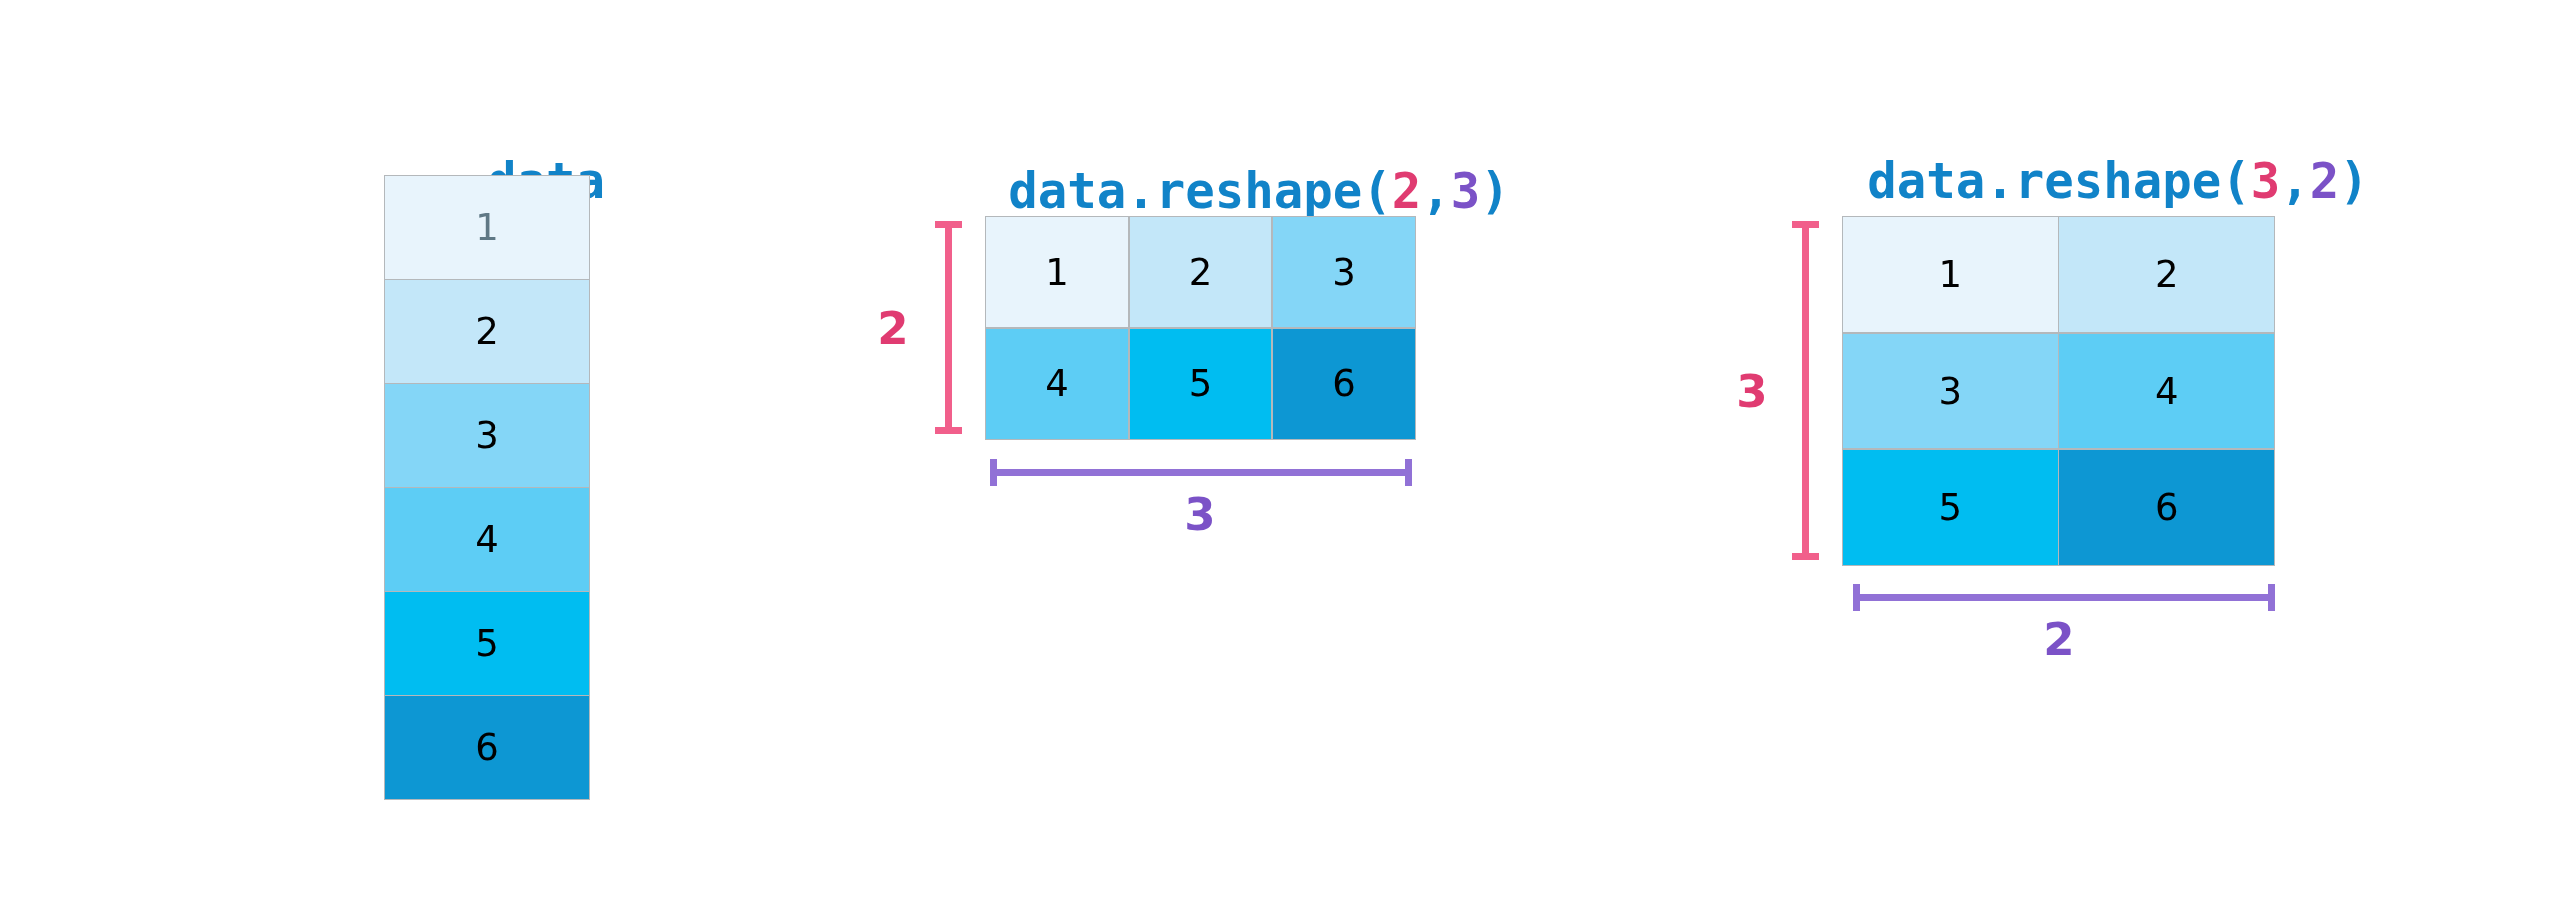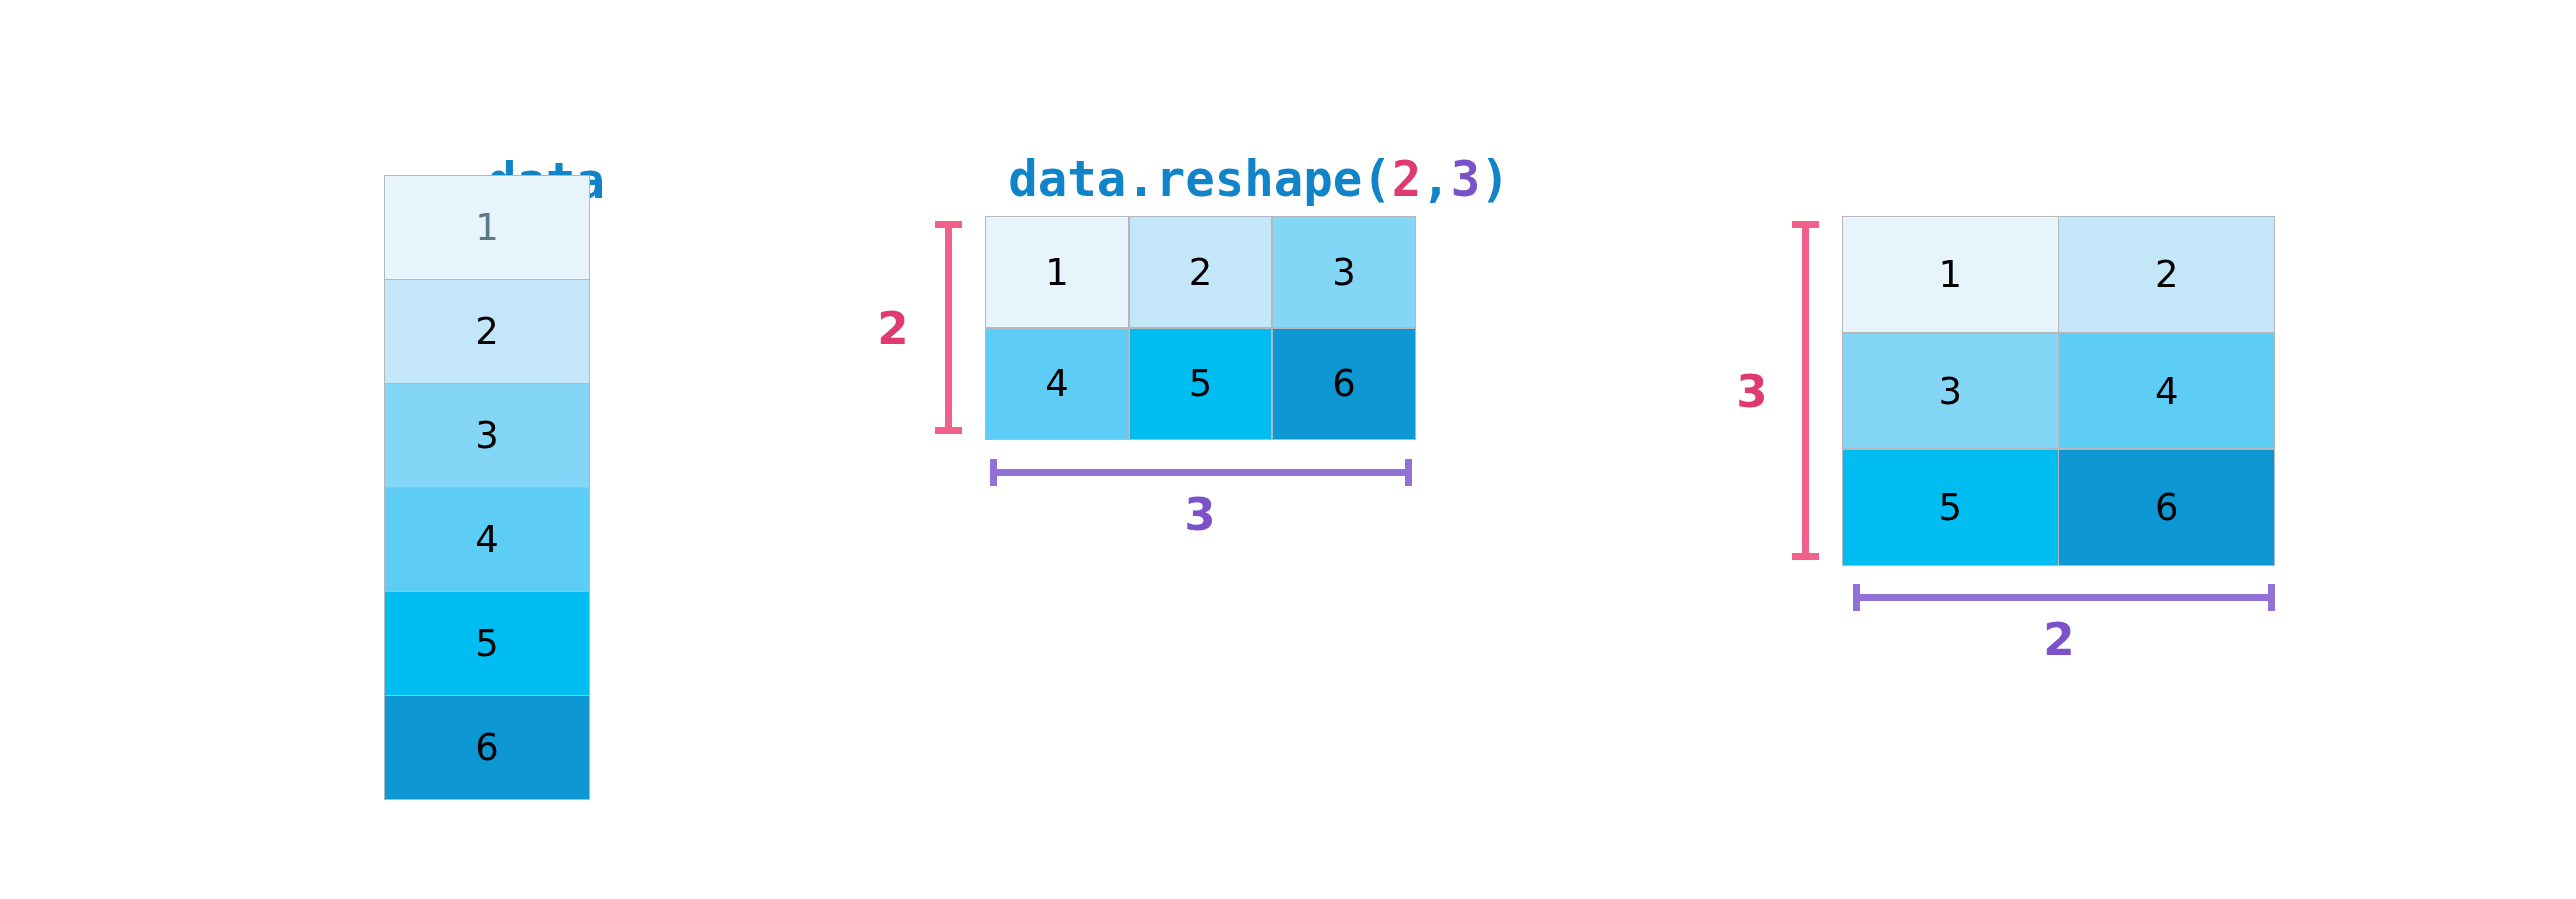--- a/index.html
+++ b/index.html
@@ -135,21 +135,21 @@
   <div class="matrix" style="left:384px; top:175px; width:206px; height:625px;
               grid-template-columns: repeat(1, 1fr); grid-template-rows: repeat(6, 1fr);">
     <div class="cell muted" style="background:#e8f4fc;">1</div>
     <div class="cell" style="background:#c3e7f9;">2</div>
     <div class="cell" style="background:#84d6f7;">3</div>
     <div class="cell" style="background:#5dcdf5;">4</div>
     <div class="cell" style="background:#00bdf1;">5</div>
     <div class="cell" style="background:#0d97d3;">6</div>
   </div>
 
-  <div class="title" style="left:1200px; top:106px;">
+  <div class="title" style="left:1200px; top:118px;">
     <span class="blue">data.reshape(</span><span class="pink">2</span><span class="blue">,</span><span class="purple">3</span><span class="blue">)</span>
   </div>
 
   <div class="matrix" style="left:985px; top:216px; width:431px; height:224px;
               grid-template-columns: repeat(3, 1fr); grid-template-rows: repeat(2, 1fr);">
     <div class="cell" style="background:#e8f4fc;">1</div>
     <div class="cell" style="background:#c3e7f9;">2</div>
     <div class="cell" style="background:#84d6f7;">3</div>
     <div class="cell" style="background:#5dcdf5;">4</div>
     <div class="cell" style="background:#00bdf1;">5</div>
@@ -163,20 +163,23 @@
   </div>
   <div class="vlabel" style="left:893px; top:328px;">2</div>
 
   <div class="hbracket" style="left:990px; top:459px; width:422px; height:27px;">
     <div class="cap left"></div>
     <div class="stem"></div>
     <div class="cap right"></div>
   </div>
   <div class="hlabel" style="left:1200px; top:488px;">3</div>
 
+  <div class="title" style="left:2059px; top:108px;">
+    <span class="blue">data.reshape(</span><span class="pink">3</span><span class="blue">,</span><span class="purple">2</span><span class="blue">)</span>
+  </div>
 
   <div class="matrix" style="left:1842px; top:216px; width:433px; height:350px;
               grid-template-columns: repeat(2, 1fr); grid-template-rows: repeat(3, 1fr);">
     <div class="cell" style="background:#e8f4fc;">1</div>
     <div class="cell" style="background:#c3e7f9;">2</div>
     <div class="cell" style="background:#84d6f7;">3</div>
     <div class="cell" style="background:#5dcdf5;">4</div>
     <div class="cell" style="background:#00bdf1;">5</div>
     <div class="cell" style="background:#0d97d3;">6</div>
   </div>

